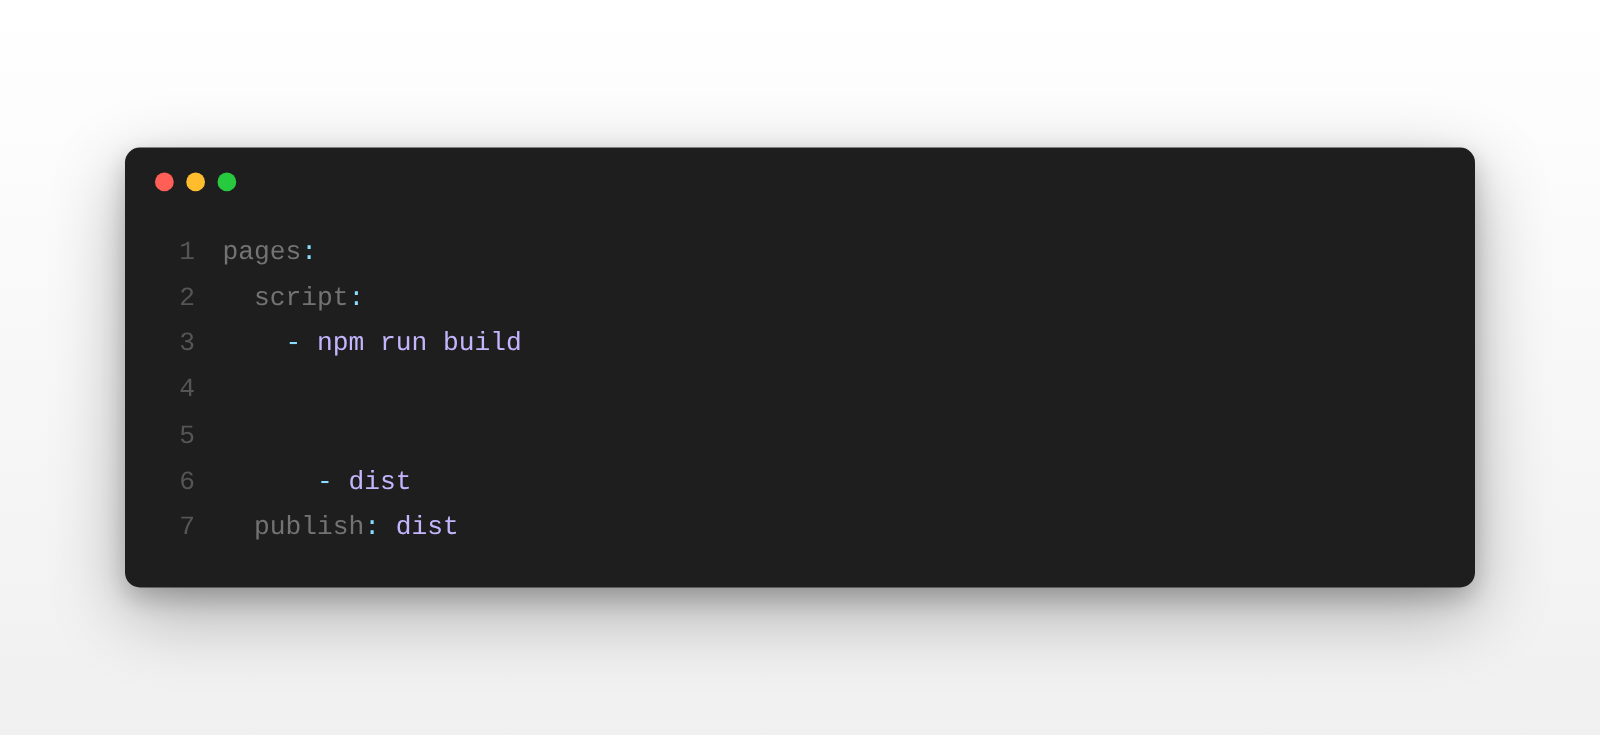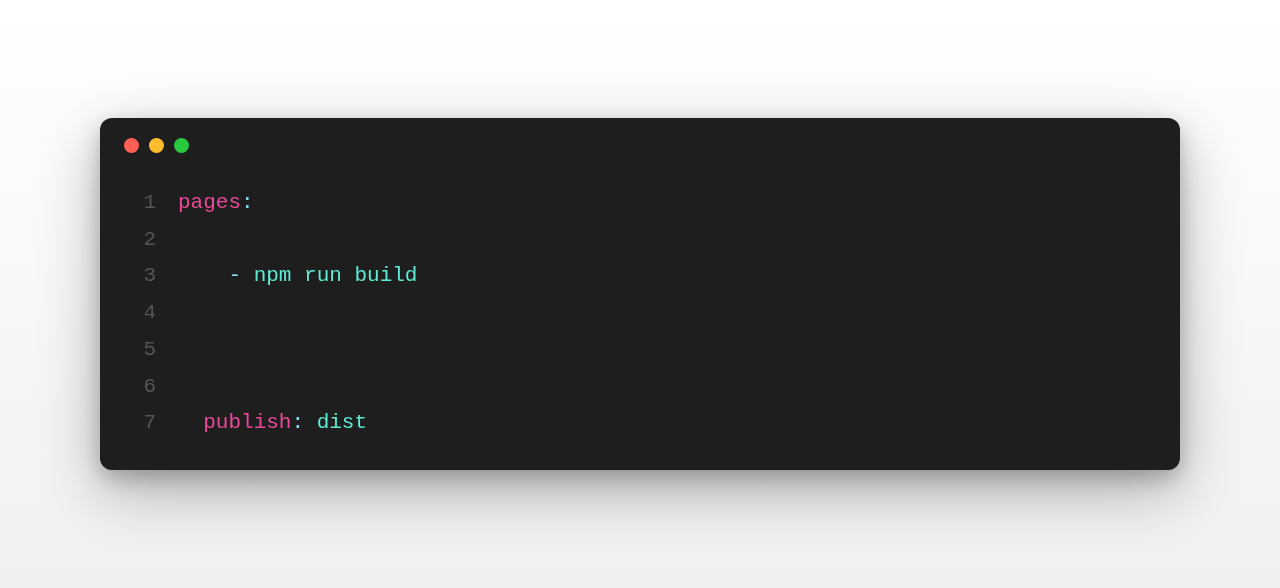--- a/index.html
+++ b/index.html
@@ -49,23 +49,23 @@
     }
     .ln {
       color: #555;
       width: 32px;
       text-align: right;
       margin-right: 22px;
       user-select: none;
       flex-shrink: 0;
     }
     .code { white-space: pre; }
-    .key { color: #ec4899; }
+    .key { color: #737373; }
     .colon { color: #89ddff; }
-    .string { color: #5eead4; }
+    .string { color: #c4b5fd; }
     .indent { color: #89ddff; }
     .dash { color: #89ddff; }
   </style>
 </head>
 <body>
 
 <div class="window">
   <div class="titlebar">
     <span class="dot dot-red"></span>
     <span class="dot dot-yellow"></span>
@@ -73,37 +73,39 @@
   </div>
   <div class="editor">
 
     <div class="line">
       <span class="ln">1</span>
       <span class="code"><span class="key">pages</span><span class="colon">:</span></span>
     </div>
 
     <div class="line">
       <span class="ln">2</span>
+      <span class="code"><span class="indent">  </span><span class="key">script</span><span class="colon">:</span></span>
     </div>
 
     <div class="line">
       <span class="ln">3</span>
       <span class="code"><span class="indent">    </span><span class="dash">-</span><span class="string"> npm run build</span></span>
     </div>
 
     <div class="line">
       <span class="ln">4</span>
     </div>
 
     <div class="line">
       <span class="ln">5</span>
     </div>
 
     <div class="line">
       <span class="ln">6</span>
+      <span class="code"><span class="indent">      </span><span class="dash">-</span><span class="string"> dist</span></span>
     </div>
 
     <div class="line">
       <span class="ln">7</span>
       <span class="code"><span class="indent">  </span><span class="key">publish</span><span class="colon">: </span><span class="string">dist</span></span>
     </div>
 
   </div>
 </div>
 

